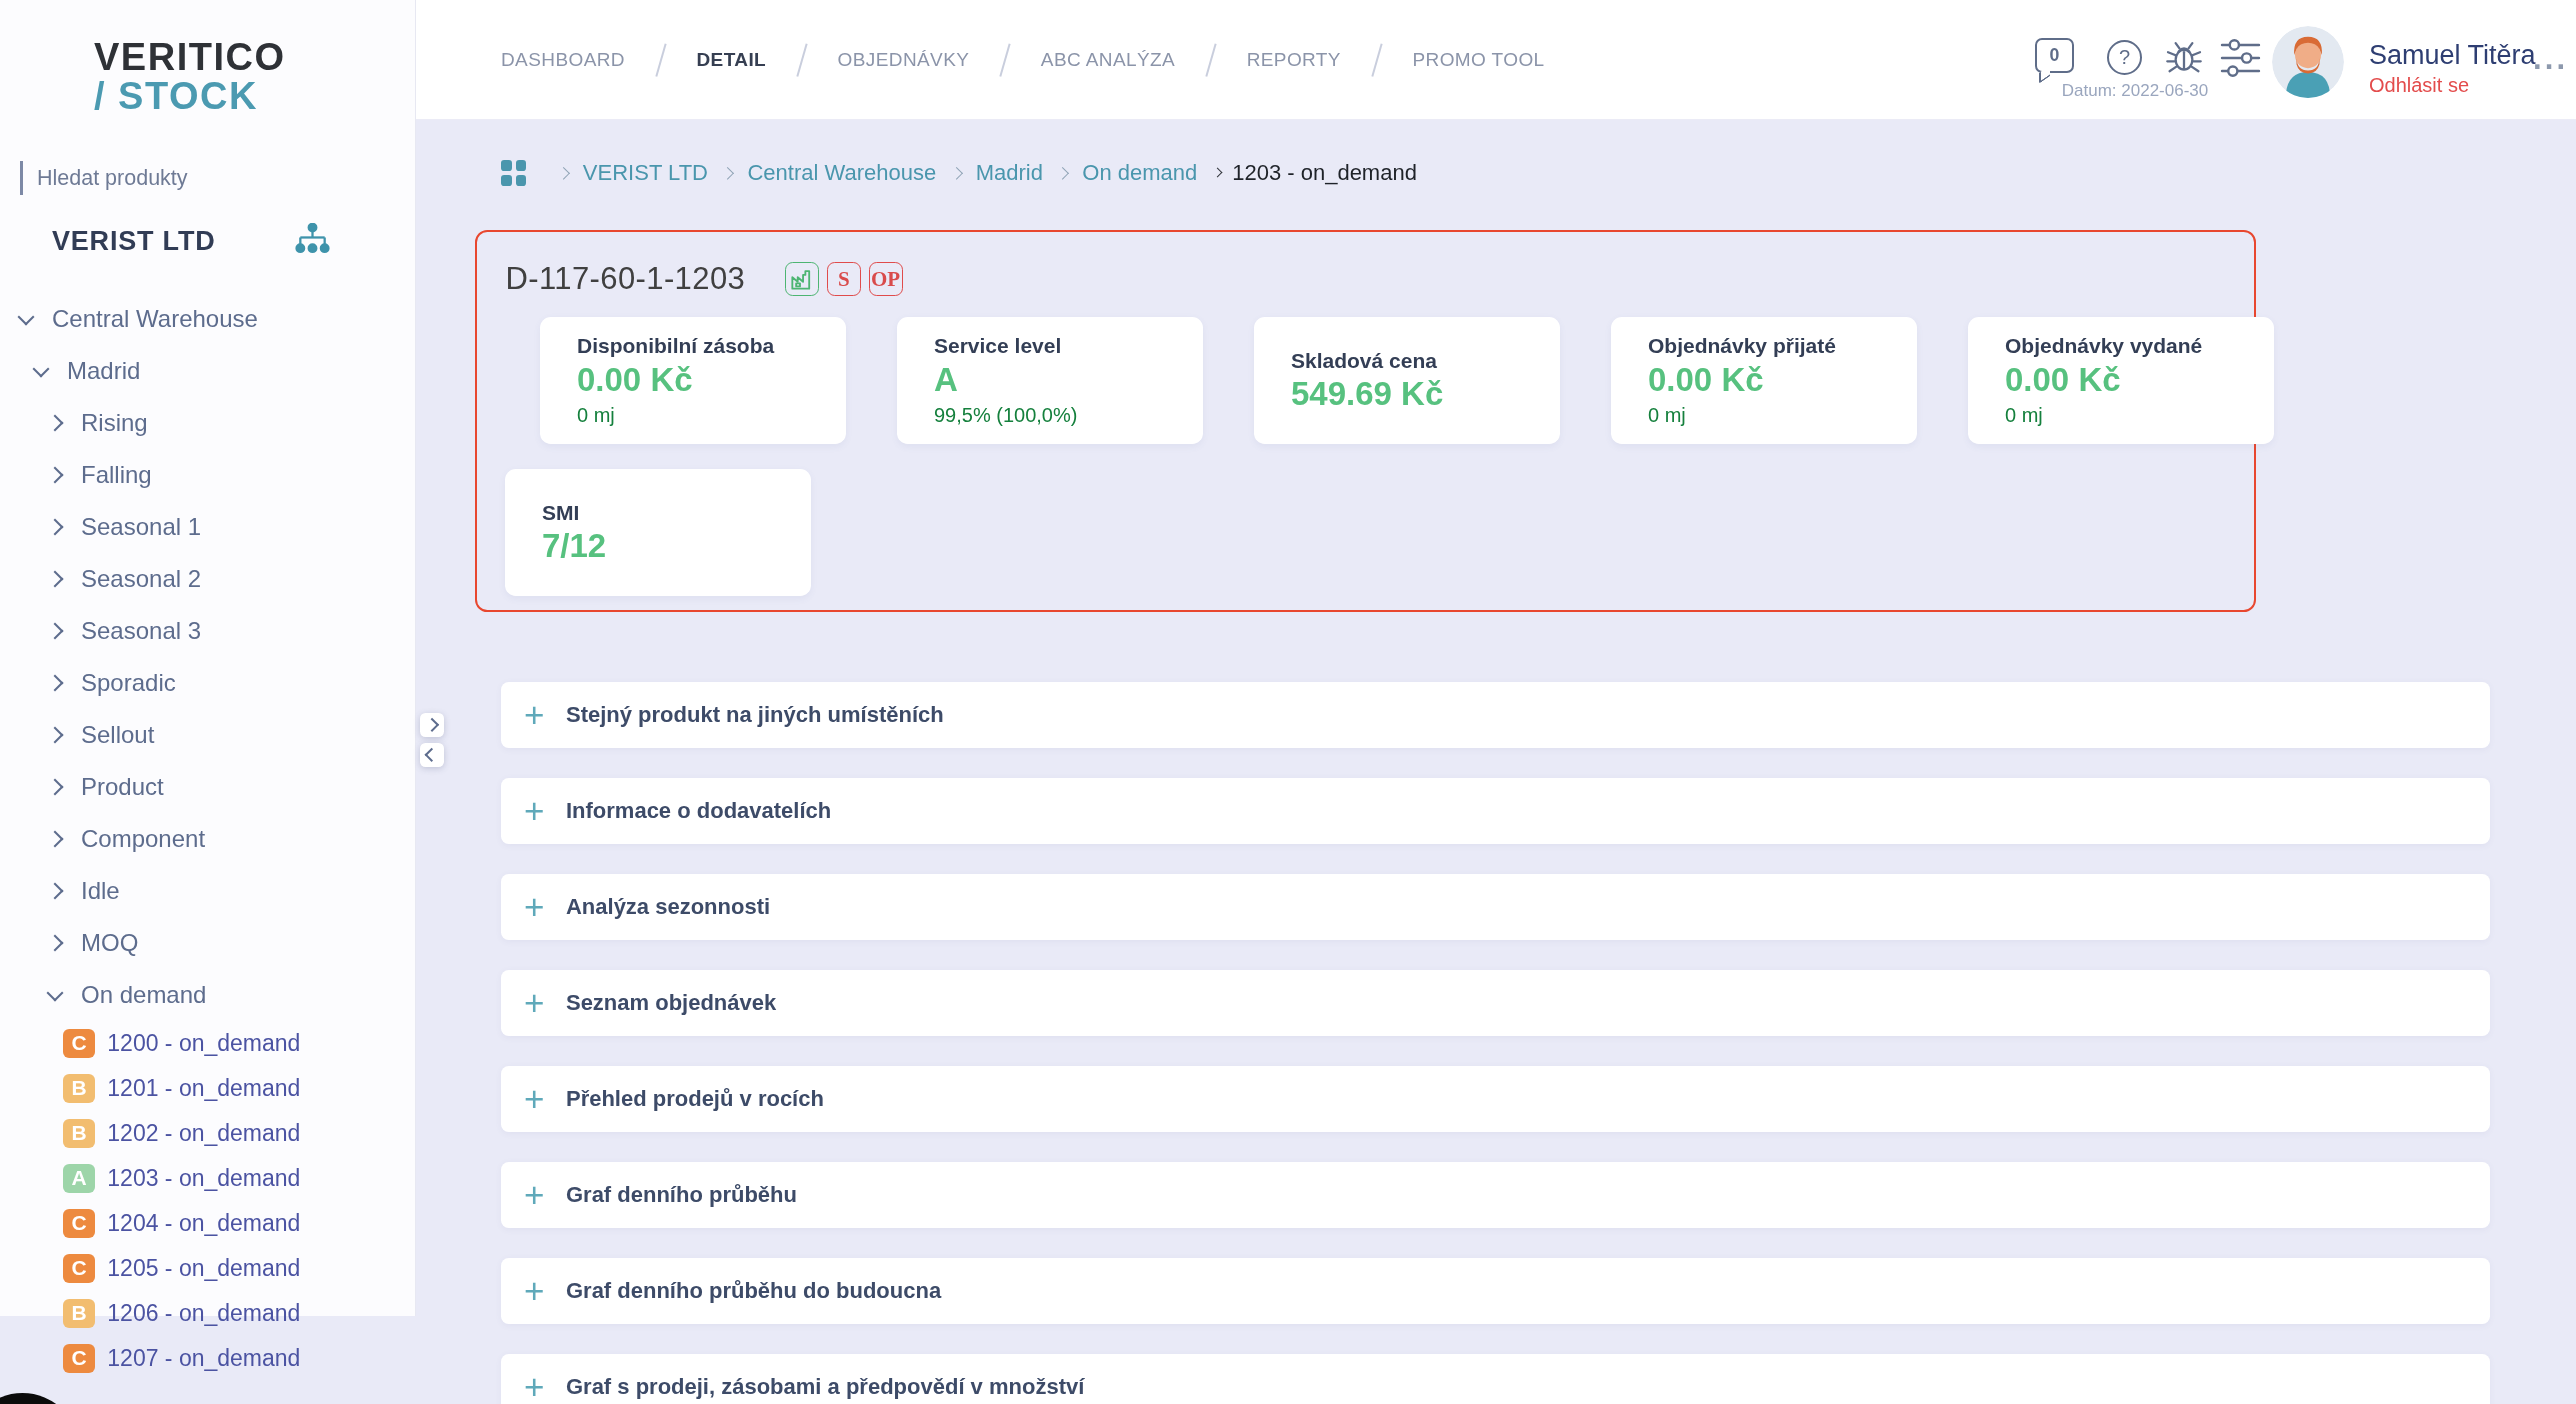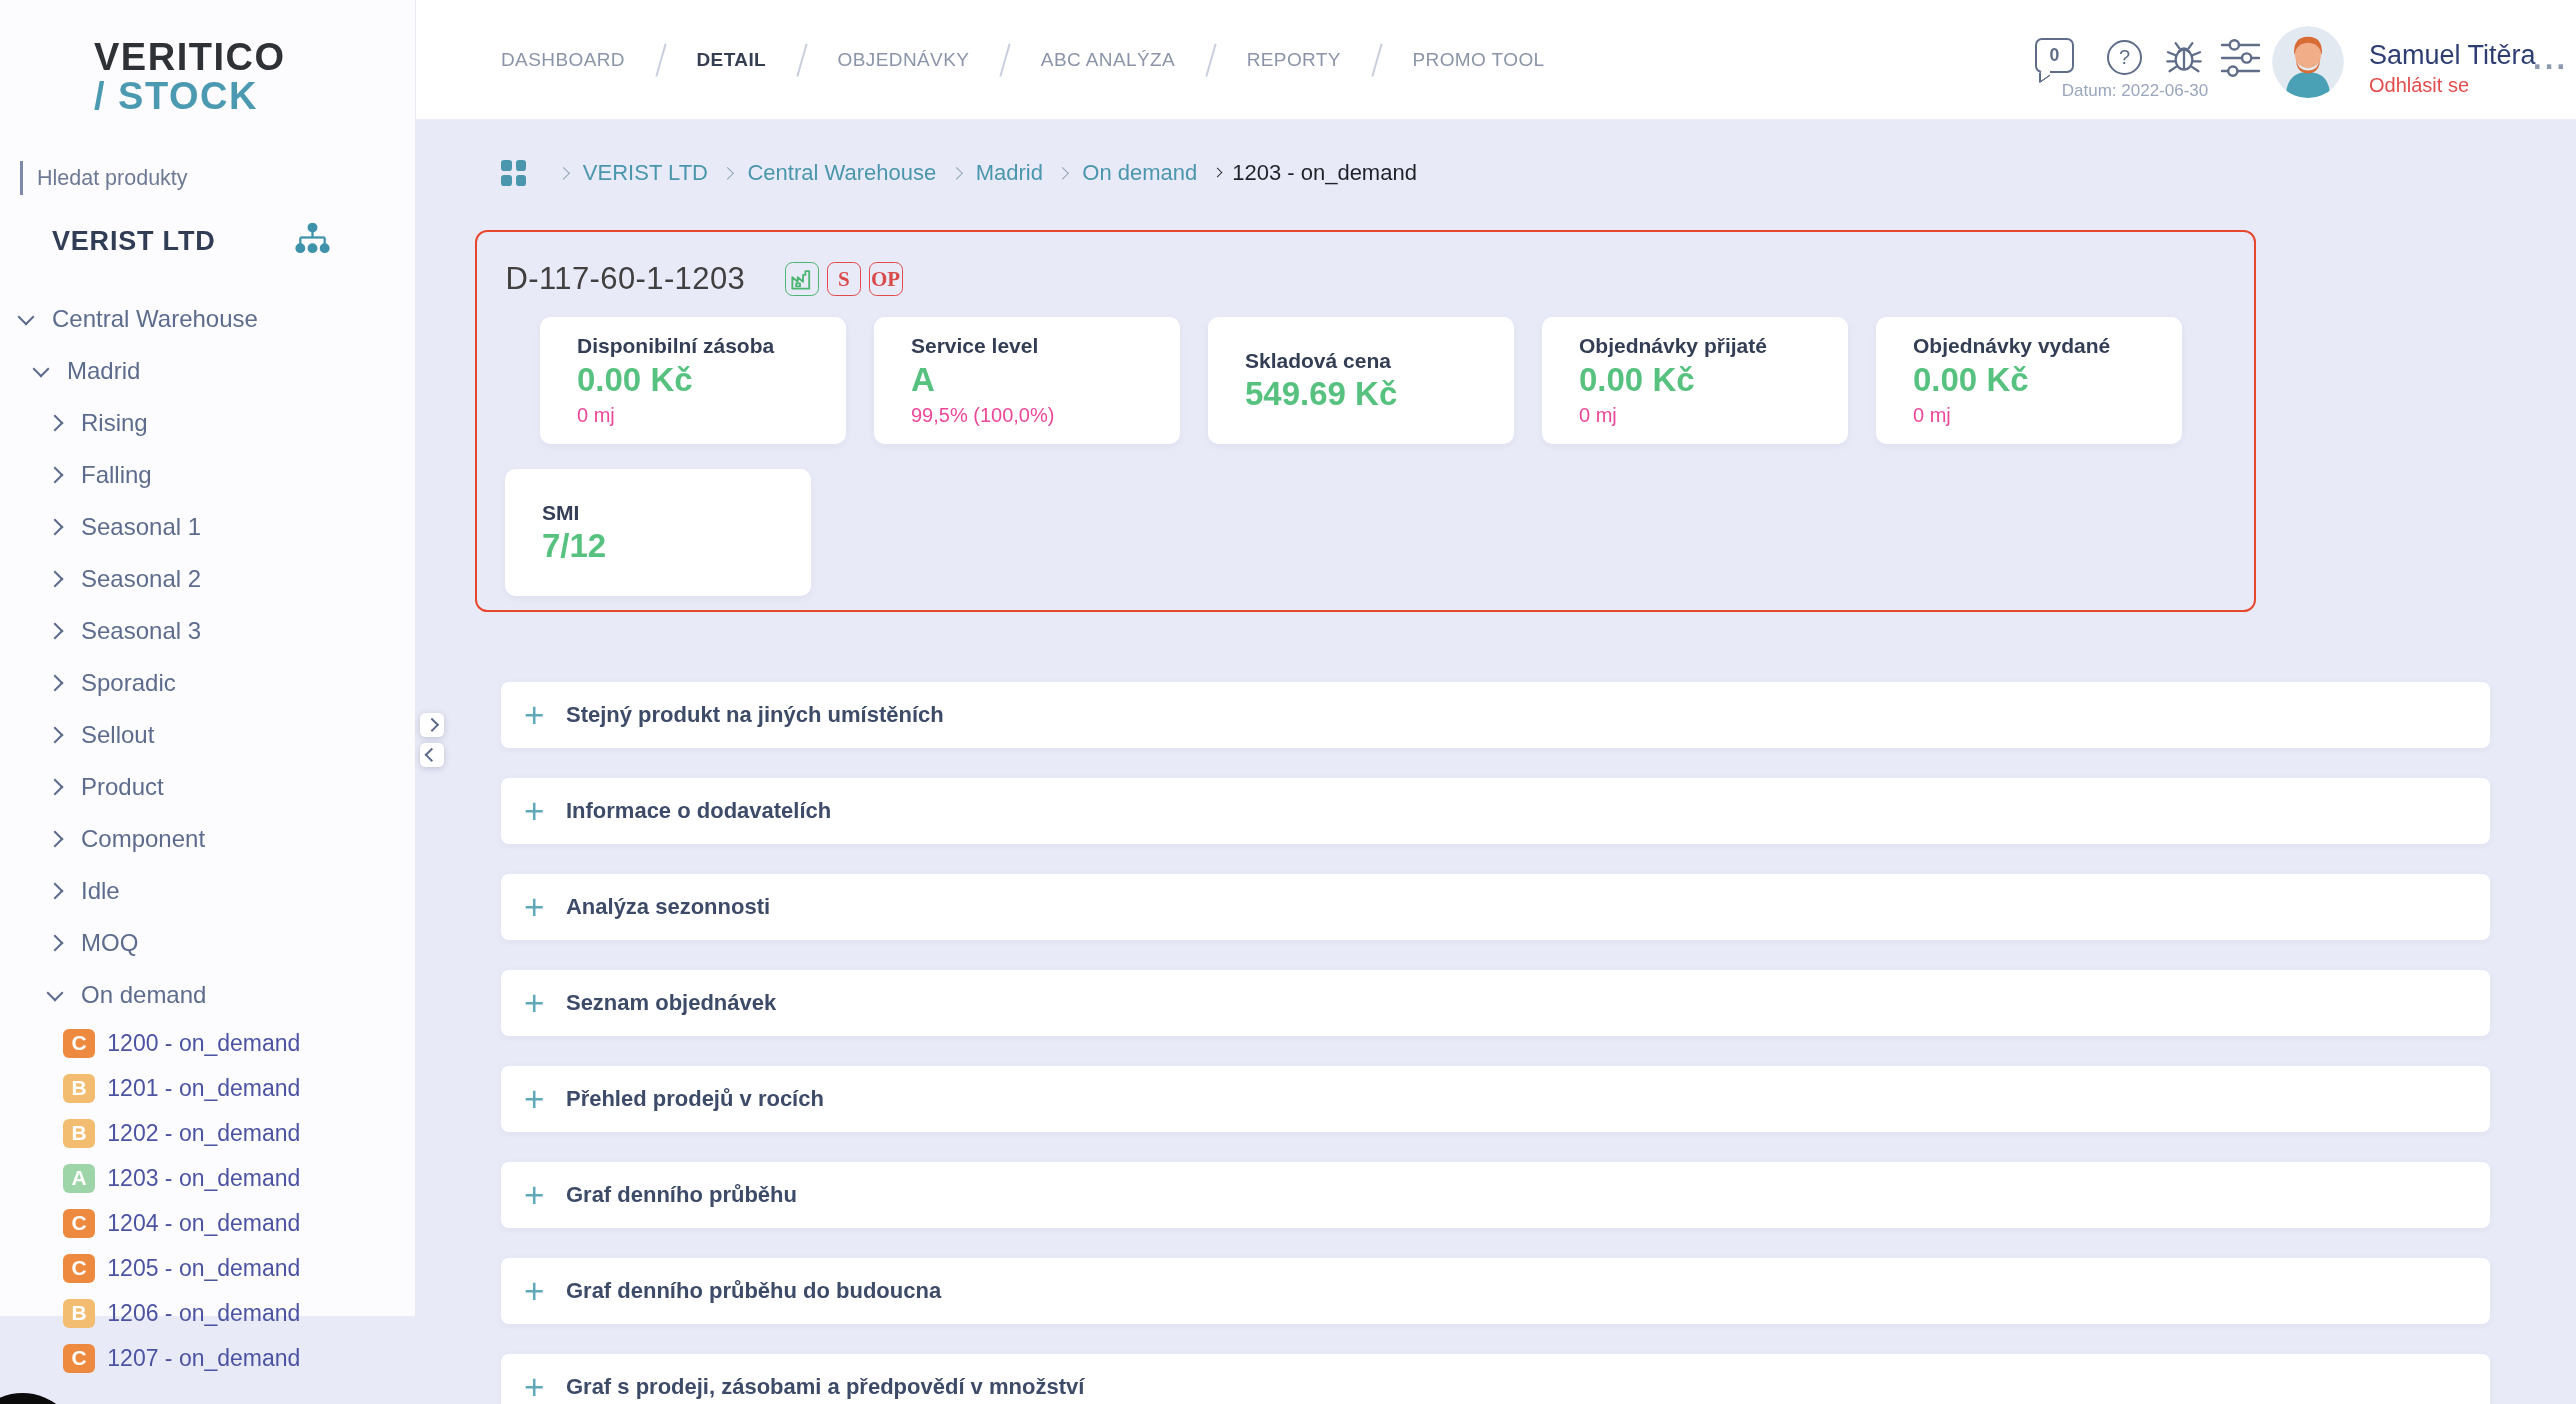--- a/index.html
+++ b/index.html
@@ -64,25 +64,25 @@
   .bc-sep.dark{border-color:#30343b;width:6.1px;height:6.1px;margin:0 10.8px 0 17px;}
   .bc-current{color:#1f2329;white-space:nowrap;}
 
   
   .panel{position:absolute;left:475px;top:230px;width:1777px;height:378px;border:2.3px solid #e8472f;border-radius:12.3px;}
   .title-row{position:absolute;left:28.4px;top:29px;display:flex;align-items:center;}
   .p-code{font-size:31px;font-weight:500;color:#404040;letter-spacing:0.4px;margin-right:40px;}
   .pbadge{width:34px;height:34px;border-radius:7.7px;display:flex;align-items:center;justify-content:center;margin-right:7.7px;box-sizing:border-box;}
   .pbadge.green{border:1.9px solid #4db572;}
   .pbadge.red{border:1.9px solid #e04b4b;color:#d94b4b;font-family:"Liberation Serif",serif;font-weight:700;font-size:21px;}
-  .cards{position:absolute;left:28px;top:85px;display:flex;gap:28px;padding-left:35px;}
+  .cards{position:absolute;left:28px;top:85px;display:flex;gap:51px;padding-left:35px;}
   .card{width:306px;height:127px;background:#fff;border-radius:10.8px;box-shadow:0 2.3px 7.7px rgba(90,100,150,.07);display:flex;flex-direction:column;justify-content:center;padding-left:37px;box-sizing:border-box;}
   .card .c-label{font-size:21px;font-weight:700;color:#333e55;margin-bottom:4.6px;}
   .card .c-value{font-size:33px;font-weight:700;color:#57c17f;line-height:1.05;}
-  .card .c-sub{font-size:20px;color:#ec4899;margin-top:6.1px;}
+  .card .c-sub{font-size:20px;color:#15803d;margin-top:6.1px;}
   .card .c-sub:empty{display:none;}
   .cards2{position:absolute;left:28px;top:237px;}
 
   
   .acc-list{position:absolute;left:501px;top:682px;width:1989px;}
   .acc{height:66px;background:#fff;border-radius:7.7px;margin-bottom:30px;display:flex;align-items:center;box-shadow:0 1.5px 6.1px rgba(80,90,140,.06);cursor:pointer;}
   .acc .plus{font-size:35px;font-weight:300;color:#5fa9ba;margin:0 21.5px 0 23px;line-height:1;transform:translateY(-1.5px);}
   .acc .a-label{font-size:22px;font-weight:700;color:#3d4b68;}
 
   .corner-blob{position:absolute;left:-35px;top:1393px;width:115px;height:115px;background:#0b0b0b;border-radius:50%;}

